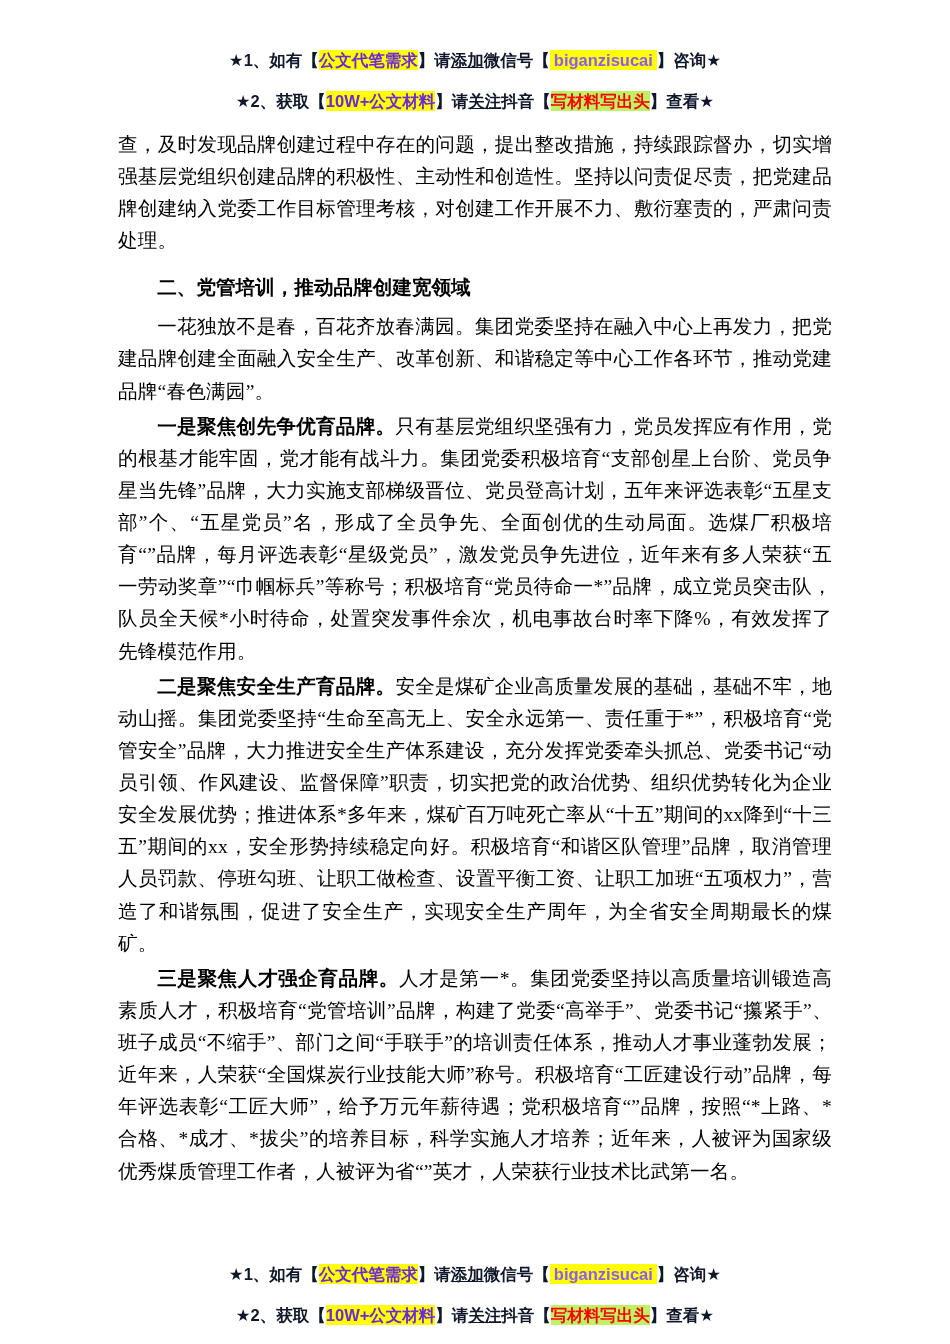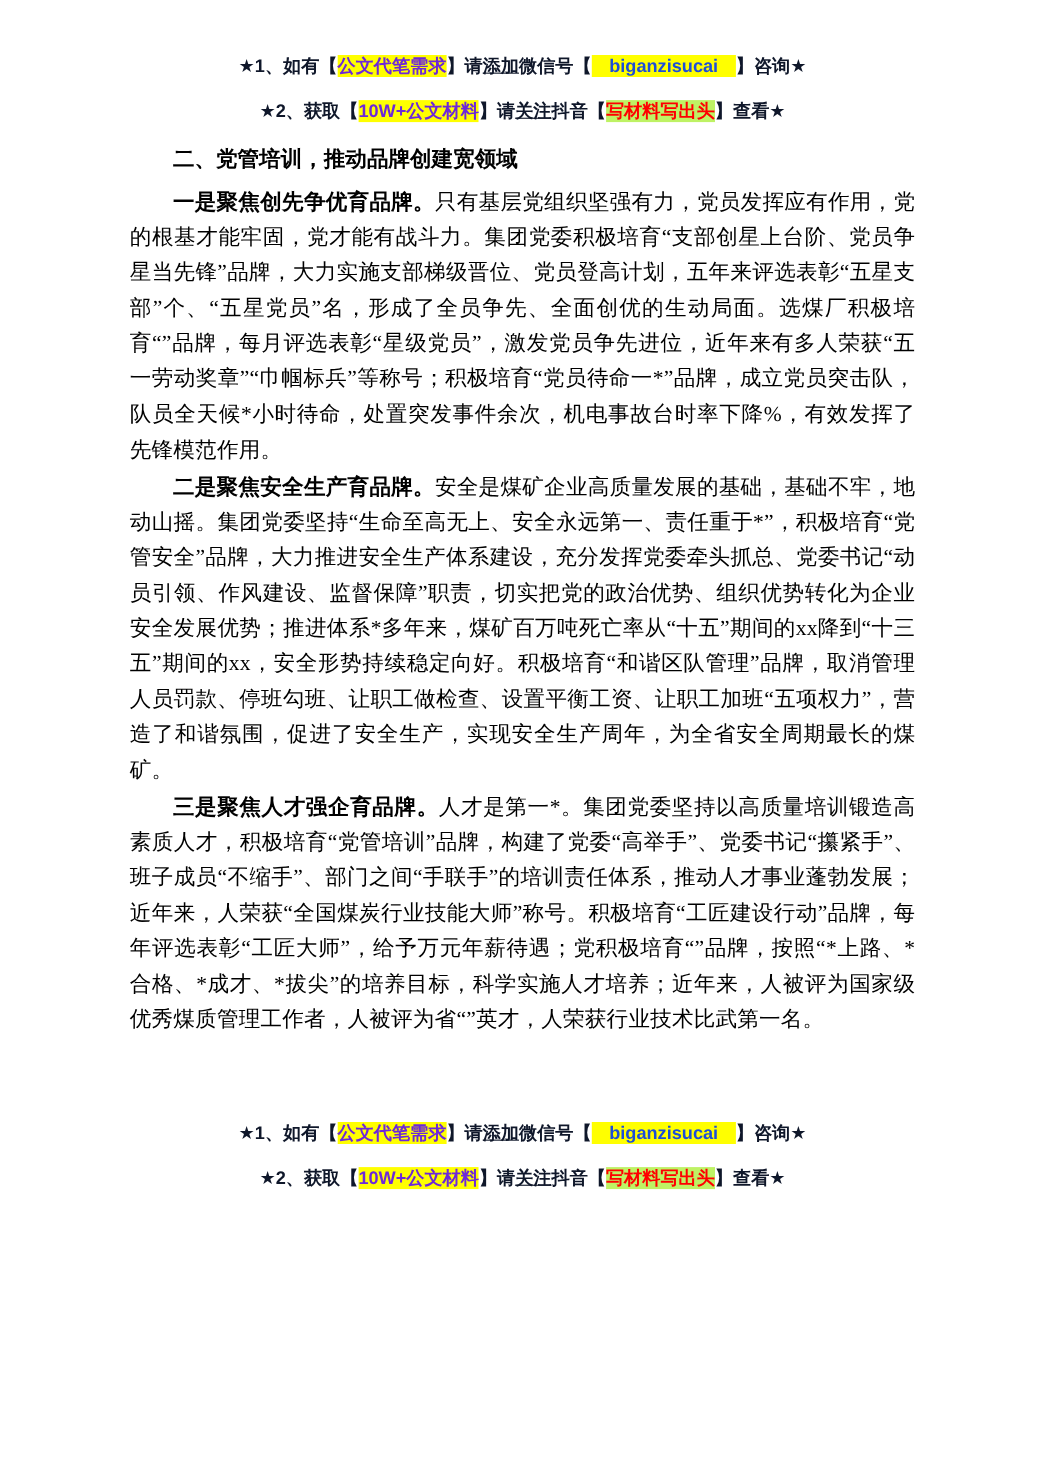--- a/index.html
+++ b/index.html
@@ -39,22 +39,22 @@
   .promo-line.second {
     margin-top: 24px;
   }
   .promo .hl-yellow {
     background: #ffff00;
     color: #6d28d9;
     padding: 1px 0;
   }
   .promo .hl-yellow-blue {
     background: #ffff00;
-    color: #1d4ed8;
-    padding: 1px 16px;
+    color: #8b5cf6;
+    padding: 1px 4px;
   }
   .promo .hl-yellow-red2 {
     background: #bef264;
     color: #ff0000;
     padding: 1px 0;
   }
   .promo .plain {
     color: #0f172a;
   }
   .promo .u {
@@ -79,21 +79,21 @@
   p.heading {
     margin: 14px 0 8px 0;
     font-size: 19.6px;
     line-height: 1.64;
     text-indent: 2em;
     font-weight: bold;
     font-family: "Liberation Sans", "DejaVu Sans", sans-serif;
   }
   .bold-lead {
     font-weight: bold;
-    font-family: Liberation Serif, serif;
+    font-family: Liberation Sans, sans-serif;
   }
   .spacer-block {
     height: 46px;
   }
   .footer-promo {
     margin-top: 30px;
   }
 </style>
 </head>
 <body>
@@ -104,23 +104,25 @@
     <div class="promo-line">
       <span class="plain">★1、如有【</span><span class="hl-yellow">公文代笔需求</span><span class="plain">】请</span><span class="plain u">添加</span><span class="plain">微信号【</span><span class="hl-yellow-blue">biganzisucai</span><span class="plain">】咨询★</span>
     </div>
     <div class="promo-line second">
       <span class="plain">★2、获取【</span><span class="hl-yellow">10W+公文材料</span><span class="plain">】请</span><span class="plain u">关注</span><span class="plain">抖音【</span><span class="hl-yellow-red2">写材料写出头</span><span class="plain">】查看★</span>
     </div>
   </div>
 
   <div class="doc-body">
 
+    <p class="para">查，及时发现品牌创建过程中存在的问题，提出整改措施，持续跟踪督办，切实增强基层党组织创建品牌的积极性、主动性和创造性。坚持以问责促尽责，把党建品牌创建纳入党委工作目标管理考核，对创建工作开展不力、敷衍塞责的，严肃问责处理。</p>
 
     <p class="heading">二、党管培训，推动品牌创建宽领域</p>
 
+    <p class="para indent">一花独放不是春，百花齐放春满园。集团党委坚持在融入中心上再发力，把党建品牌创建全面融入安全生产、改革创新、和谐稳定等中心工作各环节，推动党建品牌“春色满园”。</p>
 
     <p class="para indent">
       <span class="bold-lead">一是聚焦创先争优育品牌。</span><span>只有基层党组织坚强有力，党员发挥应有作用，党的根基才能牢固，党才能有战斗力。集团党委积极培育“支部创星上台阶、党员争星当先锋”品牌，大力实施支部梯级晋位、党员登高计划，五年来评选表彰“五星支部”个、“五星党员”名，形成了全员争先、全面创优的生动局面。选煤厂积极培育“”品牌，每月评选表彰“星级党员”，激发党员争先进位，近年来有多人荣获“五一劳动奖章”“巾帼标兵”等称号；积极培育“党员待命一*”品牌，成立党员突击队，队员全天候*小时待命，处置突发事件余次，机电事故台时率下降%，有效发挥了先锋模范作用。</span>
     </p>
 
     <p class="para indent">
       <span class="bold-lead">二是聚焦安全生产育品牌。</span><span>安全是煤矿企业高质量发展的基础，基础不牢，地动山摇。集团党委坚持“生命至高无上、安全永远第一、责任重于*”，积极培育“党管安全”品牌，大力推进安全生产体系建设，充分发挥党委牵头抓总、党委书记“动员引领、作风建设、监督保障”职责，切实把党的政治优势、组织优势转化为企业安全发展优势；推进体系*多年来，煤矿百万吨死亡率从“十五”期间的xx降到“十三五”期间的xx，安全形势持续稳定向好。积极培育“和谐区队管理”品牌，取消管理人员罚款、停班勾班、让职工做检查、设置平衡工资、让职工加班“五项权力”，营造了和谐氛围，促进了安全生产，实现安全生产周年，为全省安全周期最长的煤矿。</span>
     </p>
 
     <p class="para indent">

